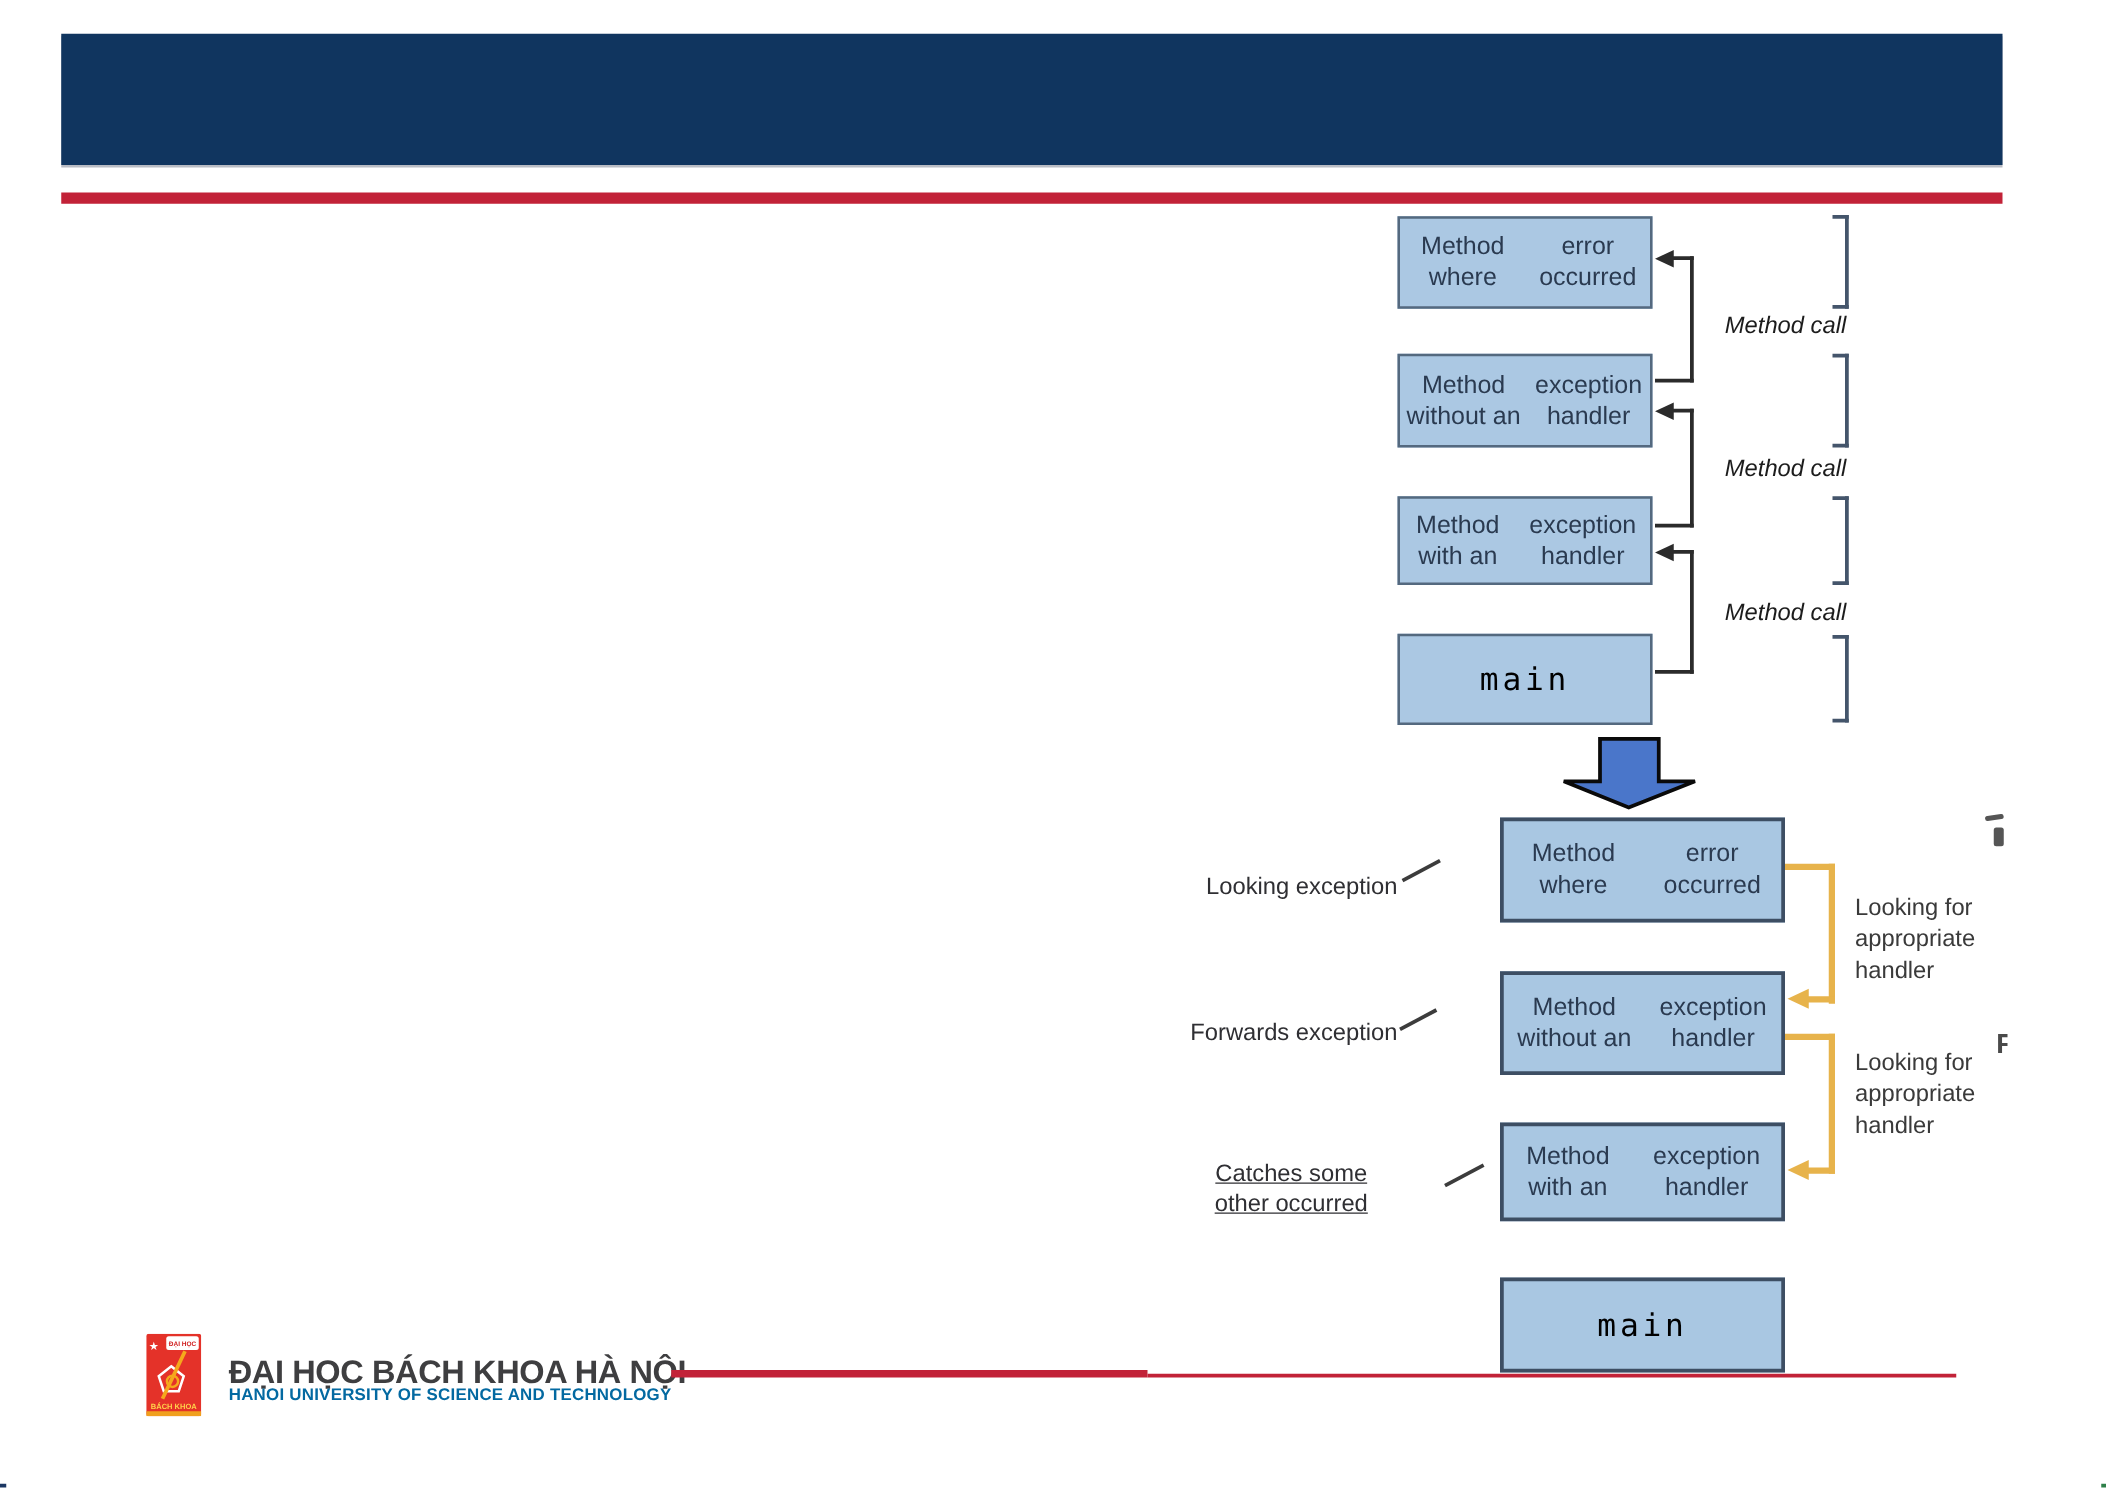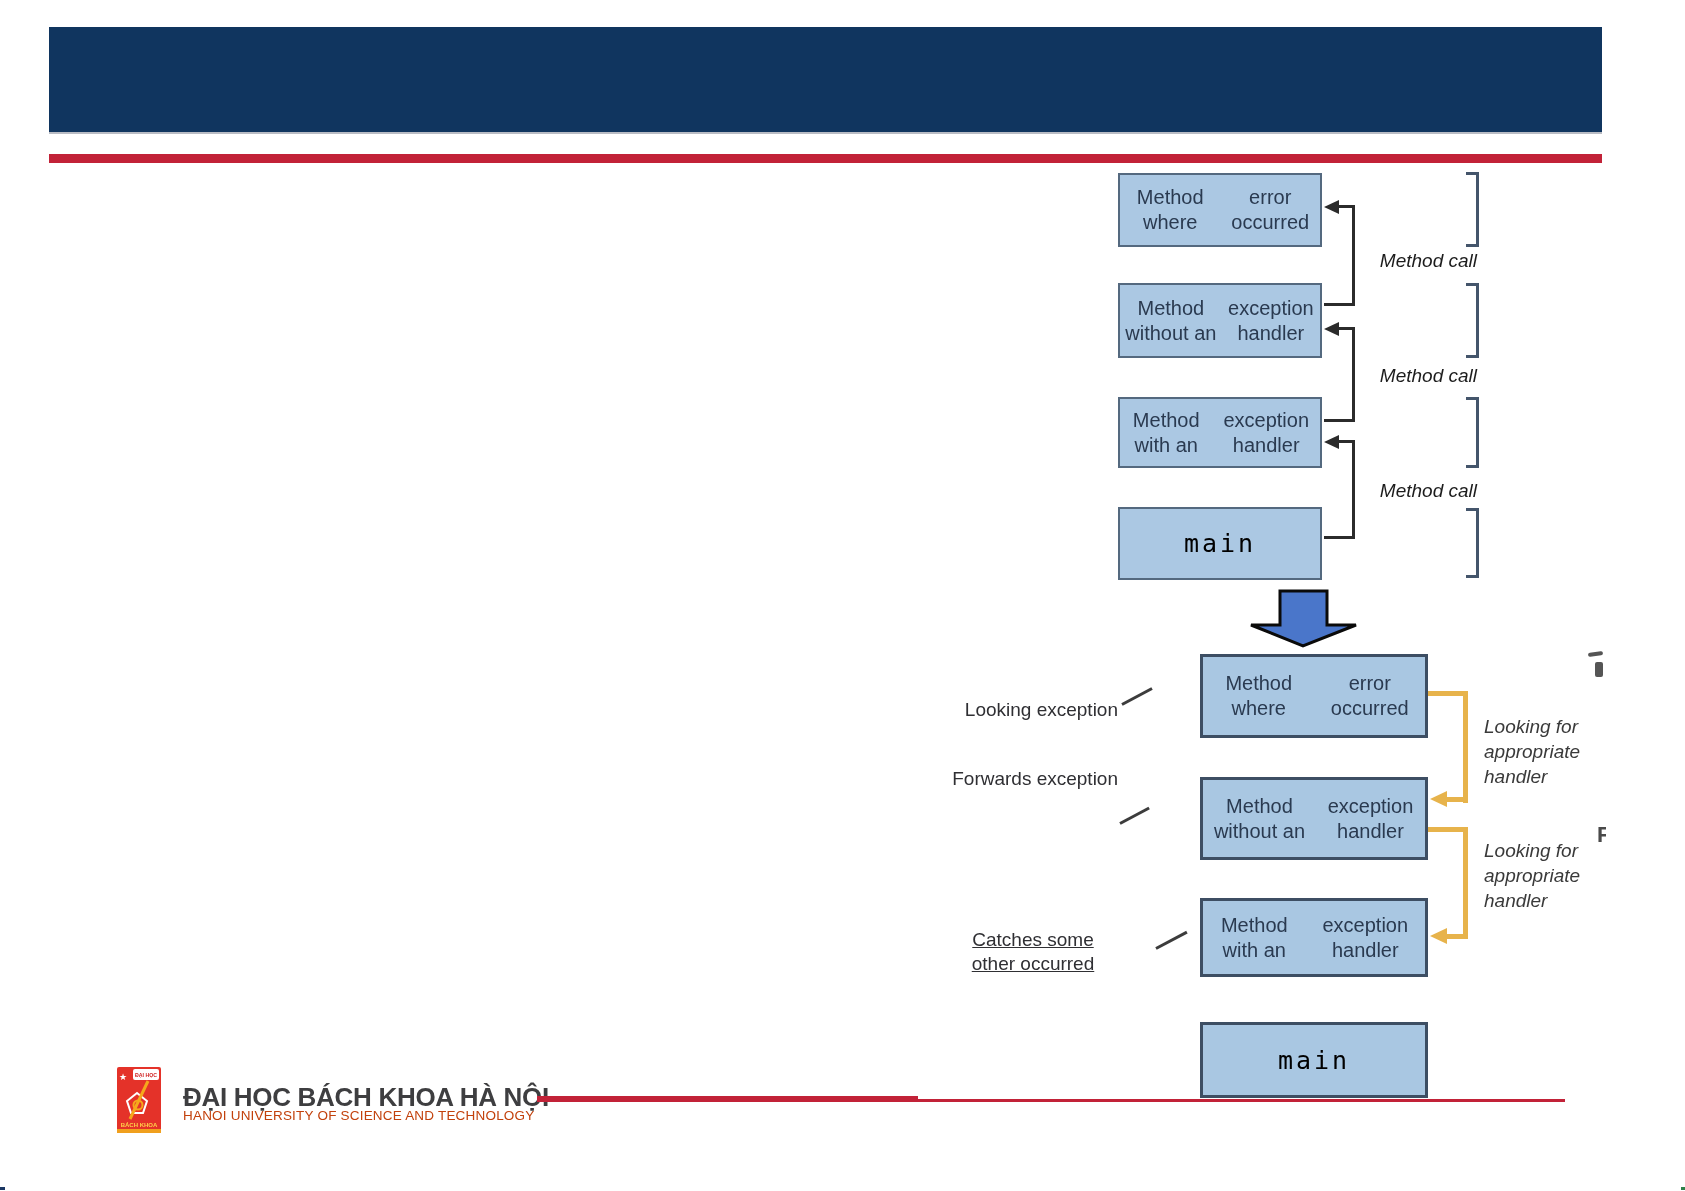--- a/index.html
+++ b/index.html
@@ -21,26 +21,26 @@
   .hline,.vline{position:absolute;background:#2b2b2b;}
   .arrow-left{position:absolute;width:0;height:0;
     border-top:7px solid transparent;border-bottom:7px solid transparent;border-right:15px solid #2b2b2b;}
   .yline{position:absolute;background:var(--yellow_arrow);}
   .yarrow-left{position:absolute;width:0;height:0;
     border-top:8px solid transparent;border-bottom:8px solid transparent;border-right:17px solid var(--yellow_arrow);}
   .bracket{position:absolute;width:10px;border:3px solid #44556b;border-left:none;background:transparent;}
   .mcall{position:absolute;width:115px;text-align:right;font-style:italic;font-size:19px;color:#1c1c1c;}
   .slash{position:absolute;height:3px;background:#3c3c3c;transform:rotate(-28deg);transform-origin:left center;}
   .side-label{position:absolute;font-size:19px;color:#2f2f33;line-height:24px;}
-  .looking{position:absolute;width:132px;font-style:italic;font-size:19px;line-height:25px;color:#3a3a3a;}
+  .looking{position:absolute;width:132px;font-size:19px;line-height:25px;color:#3a3a3a;}
   
   .uni-title{position:absolute;left:183px;top:1082px;font-size:26px;font-weight:800;
     letter-spacing:-0.3px;color:#3e3e40;white-space:nowrap;}
-  .uni-sub{position:absolute;left:183px;top:1108px;font-size:13.5px;font-weight:400;
-    letter-spacing:0.2px;color:#c2410c;white-space:nowrap;}
+  .uni-sub{position:absolute;left:183px;top:1108px;font-size:13.5px;font-weight:700;
+    letter-spacing:0.2px;color:#0369a1;white-space:nowrap;}
   .bot-red-thick{position:absolute;left:537px;top:1096px;width:381px;height:6px;background:var(--accent_red);}
   .bot-red-thin{position:absolute;left:918px;top:1099px;width:647px;height:3px;background:var(--accent_red);}
   
   .frag{position:absolute;background:#555;border-radius:2px;}
   .frag-letter{position:absolute;width:9px;height:26px;overflow:hidden;color:#4a4a4a;font-size:22px;font-weight:bold;}
   .corner-dash{position:absolute;left:0;top:1187px;width:5px;height:3px;background:#1b3763;}
   .corner-dot{position:absolute;left:1681px;top:1187px;width:4px;height:3px;background:#2e8049;}
 </style>
 </head>
 <body>
@@ -116,21 +116,21 @@
   <div class="yarrow-left" style="left:1430px;top:791px;"></div>
 
   <div class="yline" style="left:1428px;top:827px;width:40px;height:5px;"></div>
   <div class="yline" style="left:1463px;top:827px;width:5px;height:112px;"></div>
   <div class="yline" style="left:1445px;top:934px;width:23px;height:5px;"></div>
   <div class="yarrow-left" style="left:1430px;top:928px;"></div>
 
   <div class="side-label" style="left:940px;top:698px;width:178px;text-align:right;">Looking exception</div>
   <div class="slash" style="left:1122px;top:703px;width:34px;"></div>
 
-  <div class="side-label" style="left:930px;top:767px;width:188px;text-align:right;">Forwards exception</div>
+  <div class="side-label" style="left:930px;top:815px;width:188px;text-align:right;">Forwards exception</div>
   <div class="slash" style="left:1120px;top:822px;width:33px;"></div>
 
   <div class="side-label" style="left:950px;top:928px;width:166px;text-align:center;text-decoration:underline;">
     <span>Catches some</span><br>
     <span>other occurred</span>
   </div>
   <div class="slash" style="left:1156px;top:947px;width:35px;"></div>
 
   <div class="looking" style="left:1484px;top:714px;">
     <span>Looking for</span><br>

